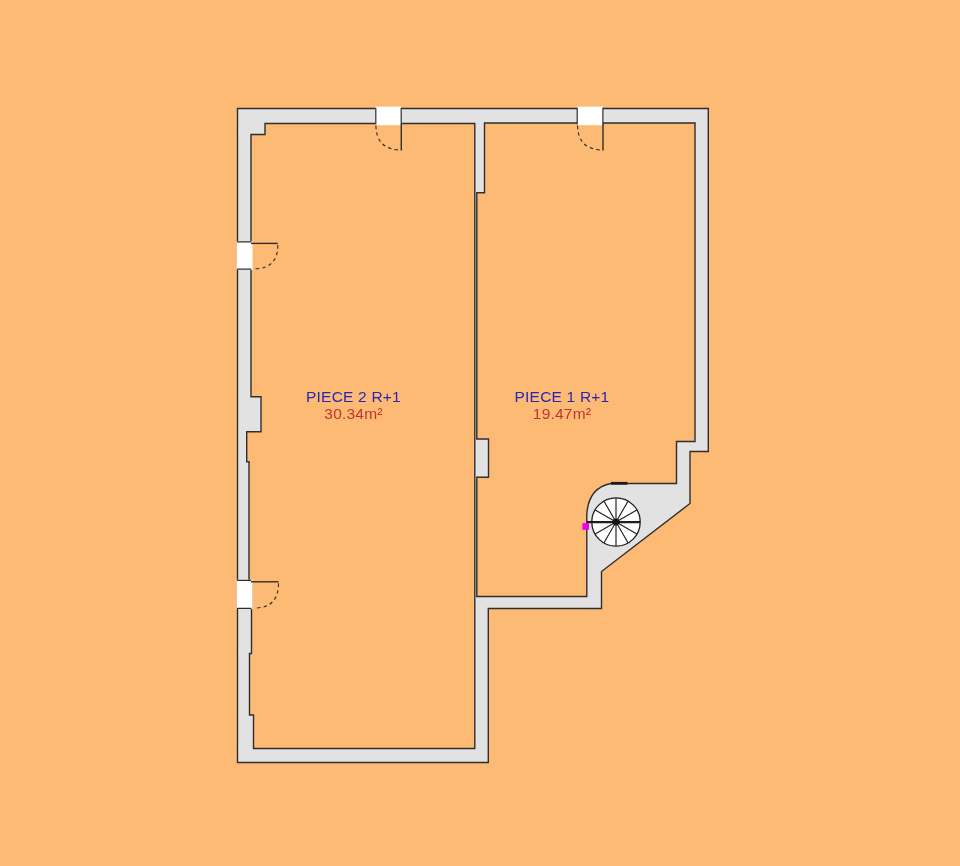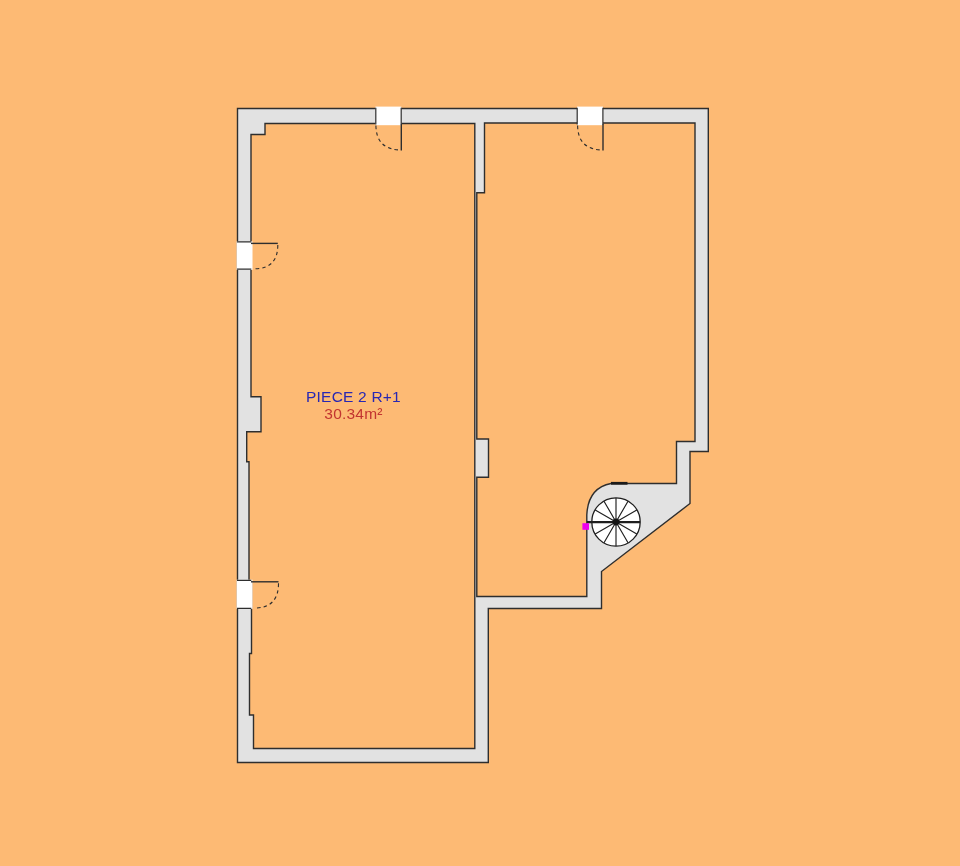--- a/index.html
+++ b/index.html
@@ -86,14 +86,18 @@
     </g>
 
     <rect x="582.4" y="523.2" width="6.6" height="6.6" fill="#ee00ee"></rect>
   </svg>
 
   <div class="room-label" id="label-p2">
     <div class="room-name">PIECE 2 R+1</div>
     <div class="room-area">30.34m²</div>
   </div>
 
+  <div class="room-label" id="label-p1">
+    <div class="room-name">PIECE 1 R+1</div>
+    <div class="room-area">19.47m²</div>
+  </div>
 
 </div>
 
 </body></html>

